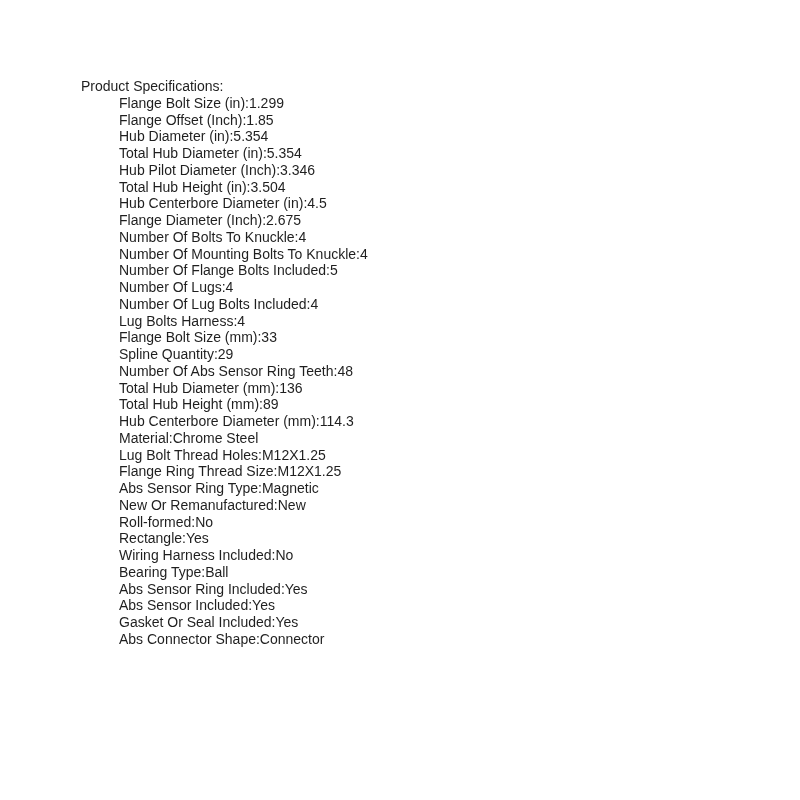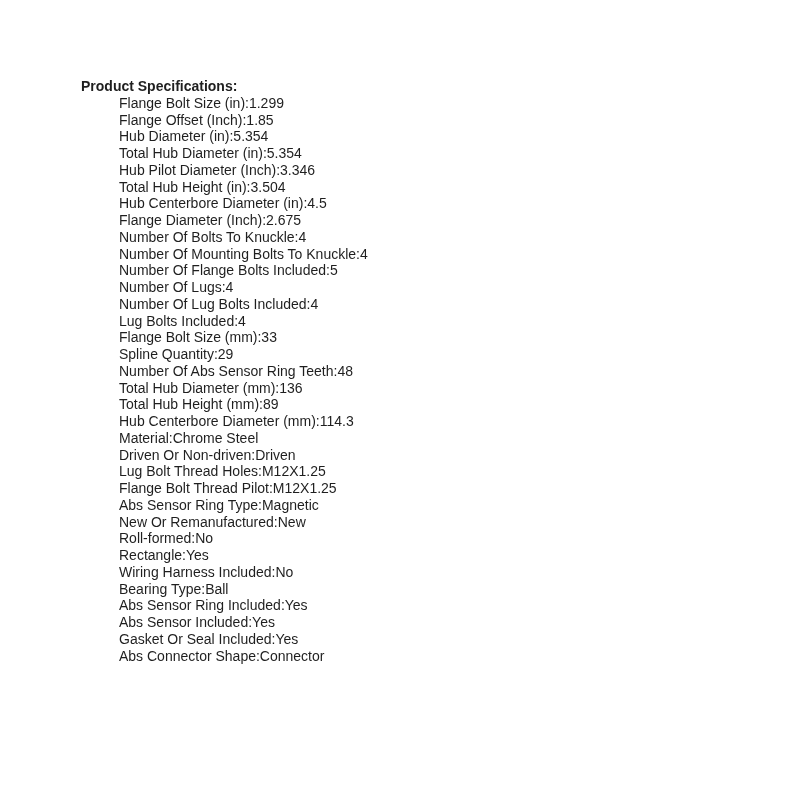--- a/index.html
+++ b/index.html
@@ -17,21 +17,21 @@
   .spec-sheet {
     position: absolute;
     left: 81px;
     top: 78px;
     color: #1f1f1f;
     font-size: 14px;
     line-height: 16.75px;
     white-space: nowrap;
   }
   .spec-title {
-    font-weight: bold;
+    font-weight: normal;
   }
   .spec-line {
     font-weight: normal;
     margin-left: 38px;
   }
 </style>
 </head>
 <body>
 
 <div class="spec-sheet">
@@ -43,31 +43,30 @@
       <div class="spec-line">Total Hub Diameter (in):5.354</div>
       <div class="spec-line">Hub Pilot Diameter (Inch):3.346</div>
       <div class="spec-line">Total Hub Height (in):3.504</div>
       <div class="spec-line">Hub Centerbore Diameter (in):4.5</div>
       <div class="spec-line">Flange Diameter (Inch):2.675</div>
       <div class="spec-line">Number Of Bolts To Knuckle:4</div>
       <div class="spec-line">Number Of Mounting Bolts To Knuckle:4</div>
       <div class="spec-line">Number Of Flange Bolts Included:5</div>
       <div class="spec-line">Number Of Lugs:4</div>
       <div class="spec-line">Number Of Lug Bolts Included:4</div>
-      <div class="spec-line">Lug Bolts Included:4</div>
+      <div class="spec-line">Lug Bolts Harness:4</div>
       <div class="spec-line">Flange Bolt Size (mm):33</div>
       <div class="spec-line">Spline Quantity:29</div>
       <div class="spec-line">Number Of Abs Sensor Ring Teeth:48</div>
       <div class="spec-line">Total Hub Diameter (mm):136</div>
       <div class="spec-line">Total Hub Height (mm):89</div>
       <div class="spec-line">Hub Centerbore Diameter (mm):114.3</div>
       <div class="spec-line">Material:Chrome Steel</div>
-      <div class="spec-line">Driven Or Non-driven:Driven</div>
       <div class="spec-line">Lug Bolt Thread Holes:M12X1.25</div>
-      <div class="spec-line">Flange Bolt Thread Pilot:M12X1.25</div>
+      <div class="spec-line">Flange Ring Thread Size:M12X1.25</div>
       <div class="spec-line">Abs Sensor Ring Type:Magnetic</div>
       <div class="spec-line">New Or Remanufactured:New</div>
       <div class="spec-line">Roll-formed:No</div>
       <div class="spec-line">Rectangle:Yes</div>
       <div class="spec-line">Wiring Harness Included:No</div>
       <div class="spec-line">Bearing Type:Ball</div>
       <div class="spec-line">Abs Sensor Ring Included:Yes</div>
       <div class="spec-line">Abs Sensor Included:Yes</div>
       <div class="spec-line">Gasket Or Seal Included:Yes</div>
       <div class="spec-line">Abs Connector Shape:Connector</div>

